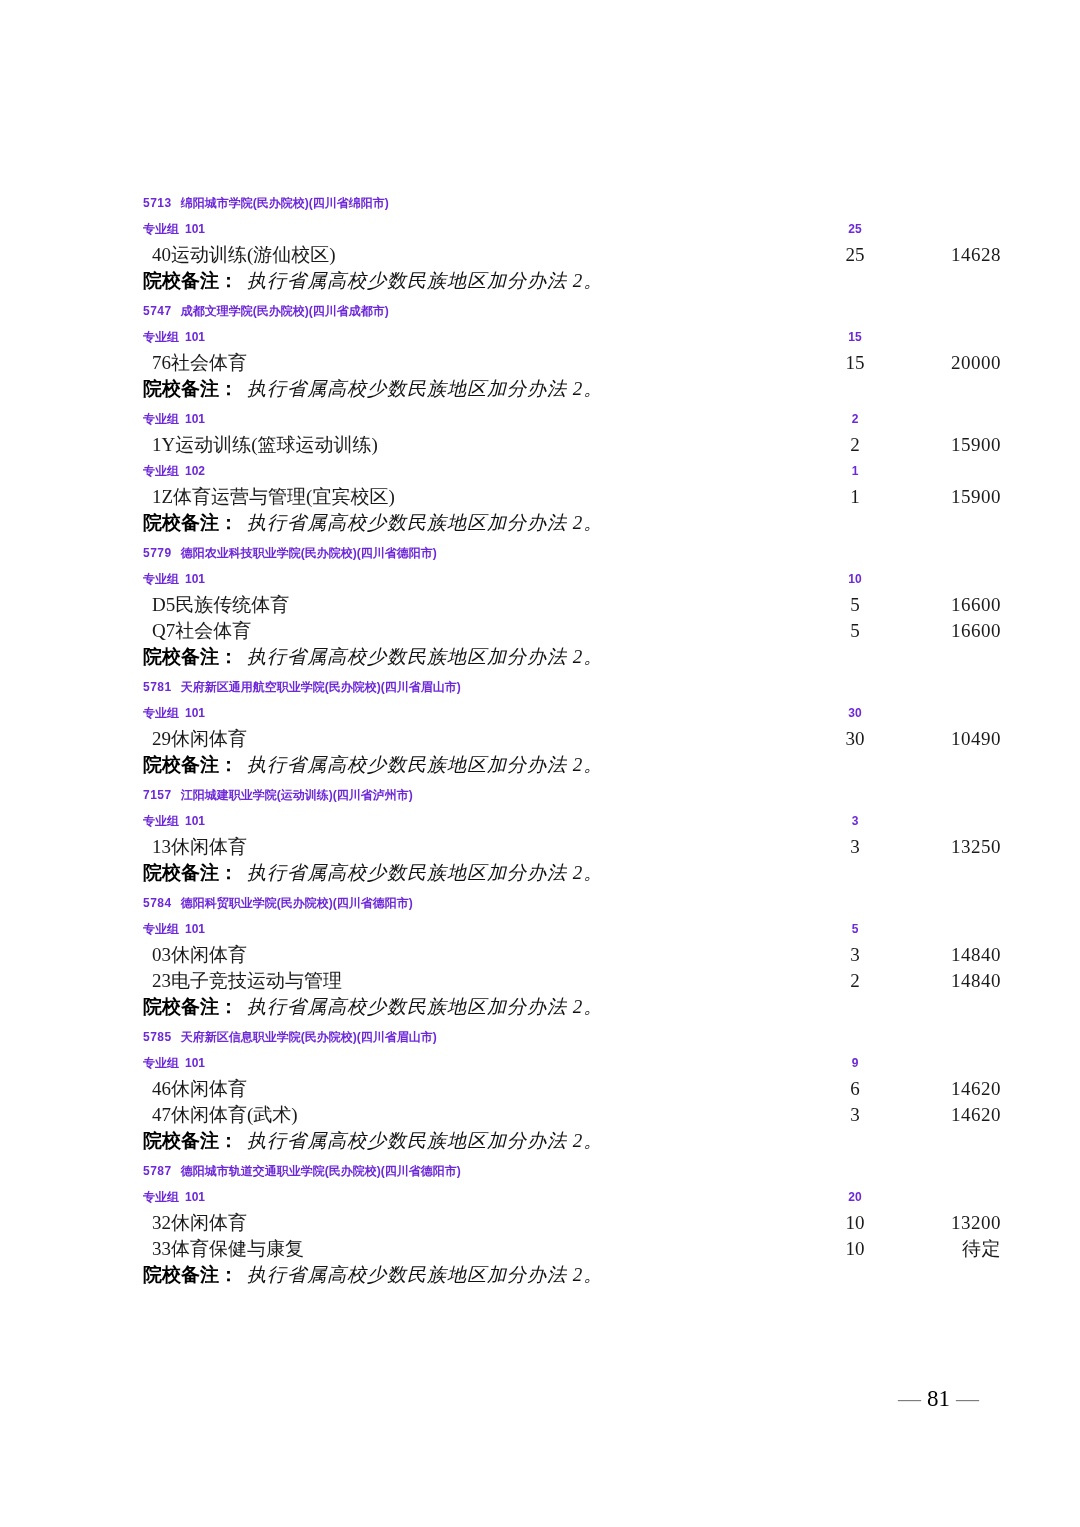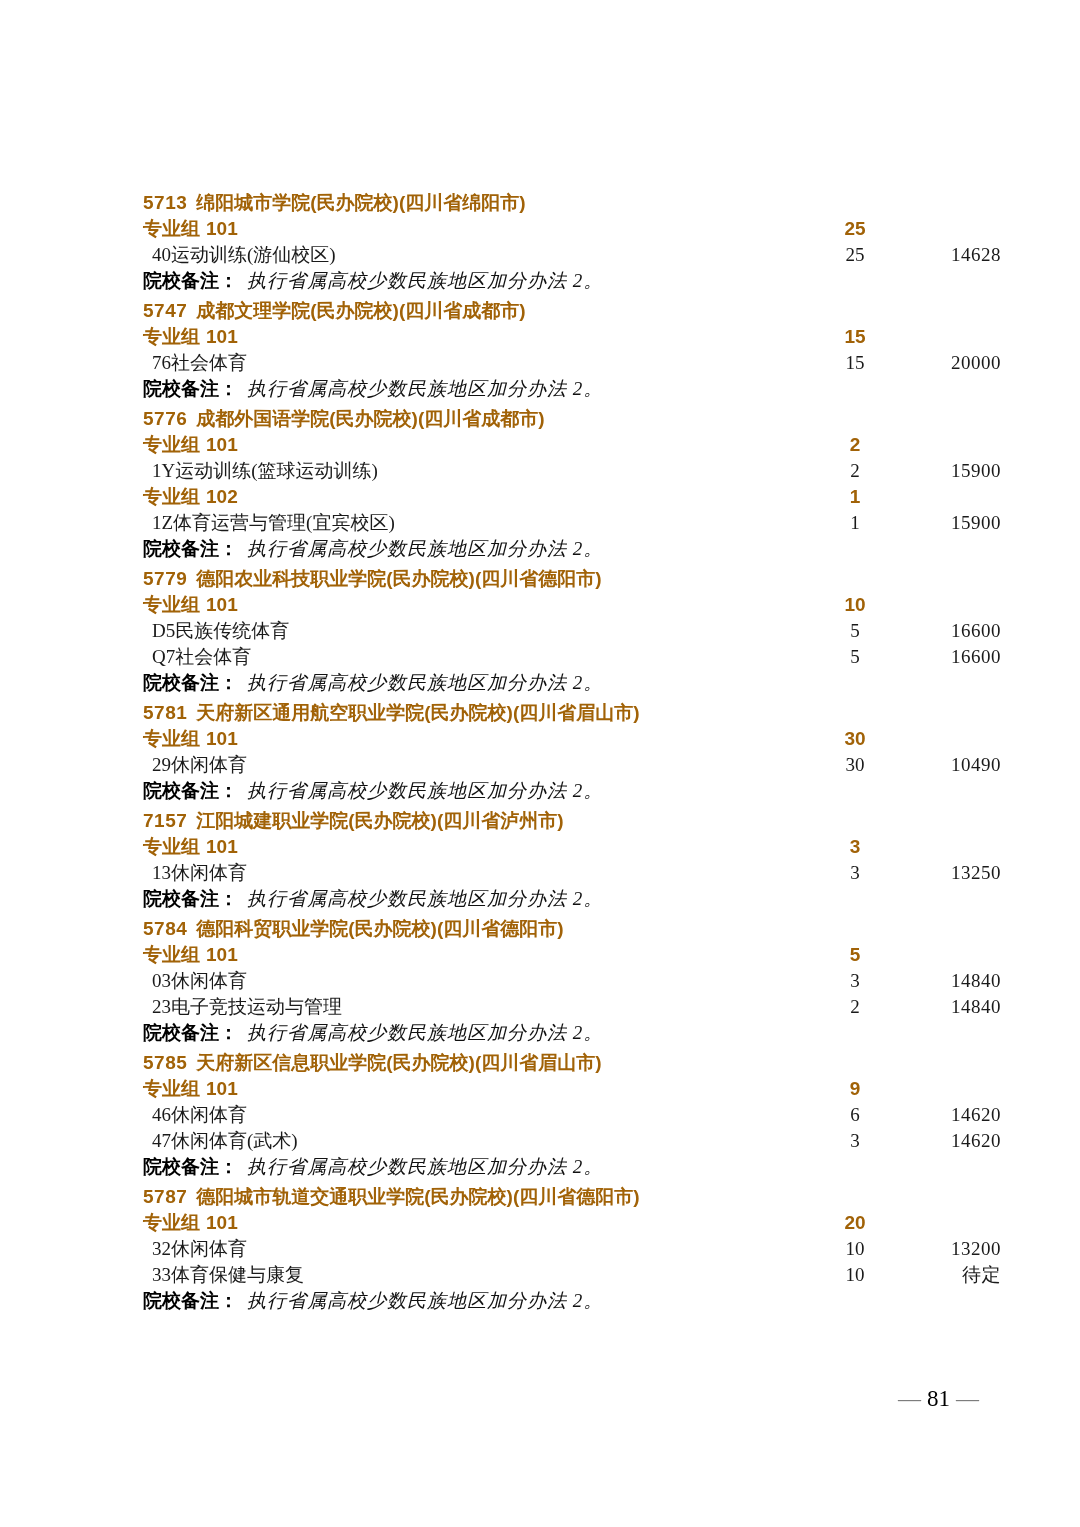--- a/index.html
+++ b/index.html
@@ -22,22 +22,22 @@
   }
   .entry { margin-bottom: 4px; }
   .line {
     position: relative;
     height: 26px; line-height: 26px;
     white-space: nowrap;
   }
   .title-line, .group-line {
     font-family: "Liberation Sans", "DejaVu Sans", sans-serif;
     font-weight: 700;
-    font-size: 19px;
-    color: #a16207;
+    font-size: 12px;
+    color: #6d28d9;
   }
   .inst-code { margin-right: 9px; letter-spacing: 0.5px; }
   .group-label { margin-right: 6px; }
   .major-line {
     font-size: 19px;
     padding-left: 9px;
     color: #1a1a1a;
   }
   .major-code { }
   .remark-line { font-size: 19px; }
@@ -118,23 +118,20 @@
     <span class="col-count">15</span>
     <span class="col-fee">20000</span>
   </div>
 </div>
     <div class="line remark-line">
       <span class="remark-label">院校备注：</span><span class="remark-text">执行省属高校少数民族地区加分办法 2。</span>
     </div>
   </div>
 
   <div class="entry">
-    <div class="line title-line">
-      <span class="inst-code">5776</span><span>成都外国语学院(民办院校)(四川省成都市)</span>
-    </div>
     <div>
   <div class="line group-line">
     <span class="group-label">专业组</span><span>101</span>
     <span class="col-count">2</span>
   </div>
 
   <div class="line major-line">
     <span class="major-code">1Y</span><span>运动训练(篮球运动训练)</span>
     <span class="col-count">2</span>
     <span class="col-fee">15900</span>
@@ -199,21 +196,21 @@
     <span class="col-fee">10490</span>
   </div>
 </div>
     <div class="line remark-line">
       <span class="remark-label">院校备注：</span><span class="remark-text">执行省属高校少数民族地区加分办法 2。</span>
     </div>
   </div>
 
   <div class="entry">
     <div class="line title-line">
-      <span class="inst-code">7157</span><span>江阳城建职业学院(民办院校)(四川省泸州市)</span>
+      <span class="inst-code">7157</span><span>江阳城建职业学院(运动训练)(四川省泸州市)</span>
     </div>
     <div>
   <div class="line group-line">
     <span class="group-label">专业组</span><span>101</span>
     <span class="col-count">3</span>
   </div>
 
   <div class="line major-line">
     <span class="major-code">13</span><span>休闲体育</span>
     <span class="col-count">3</span>

